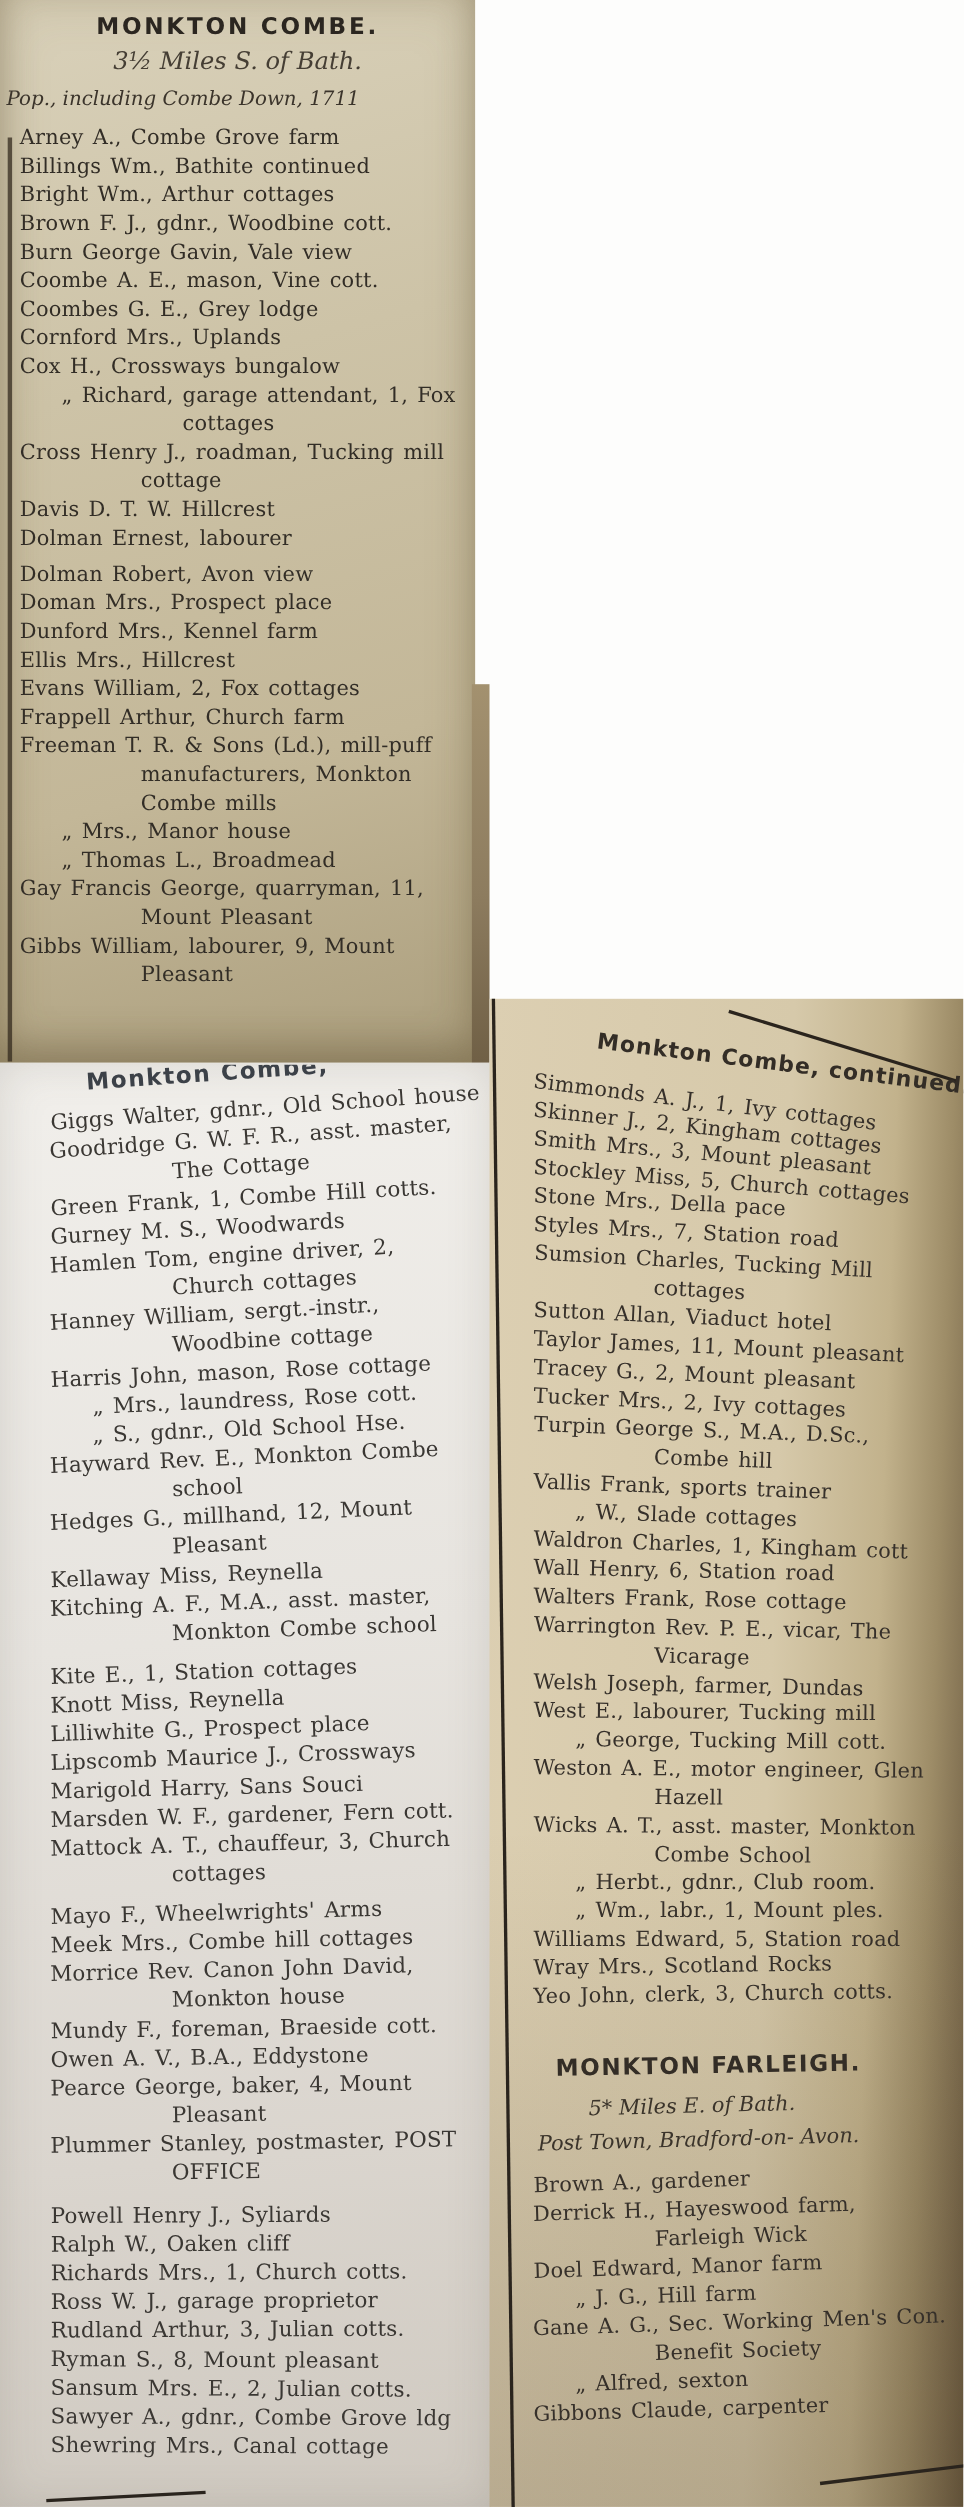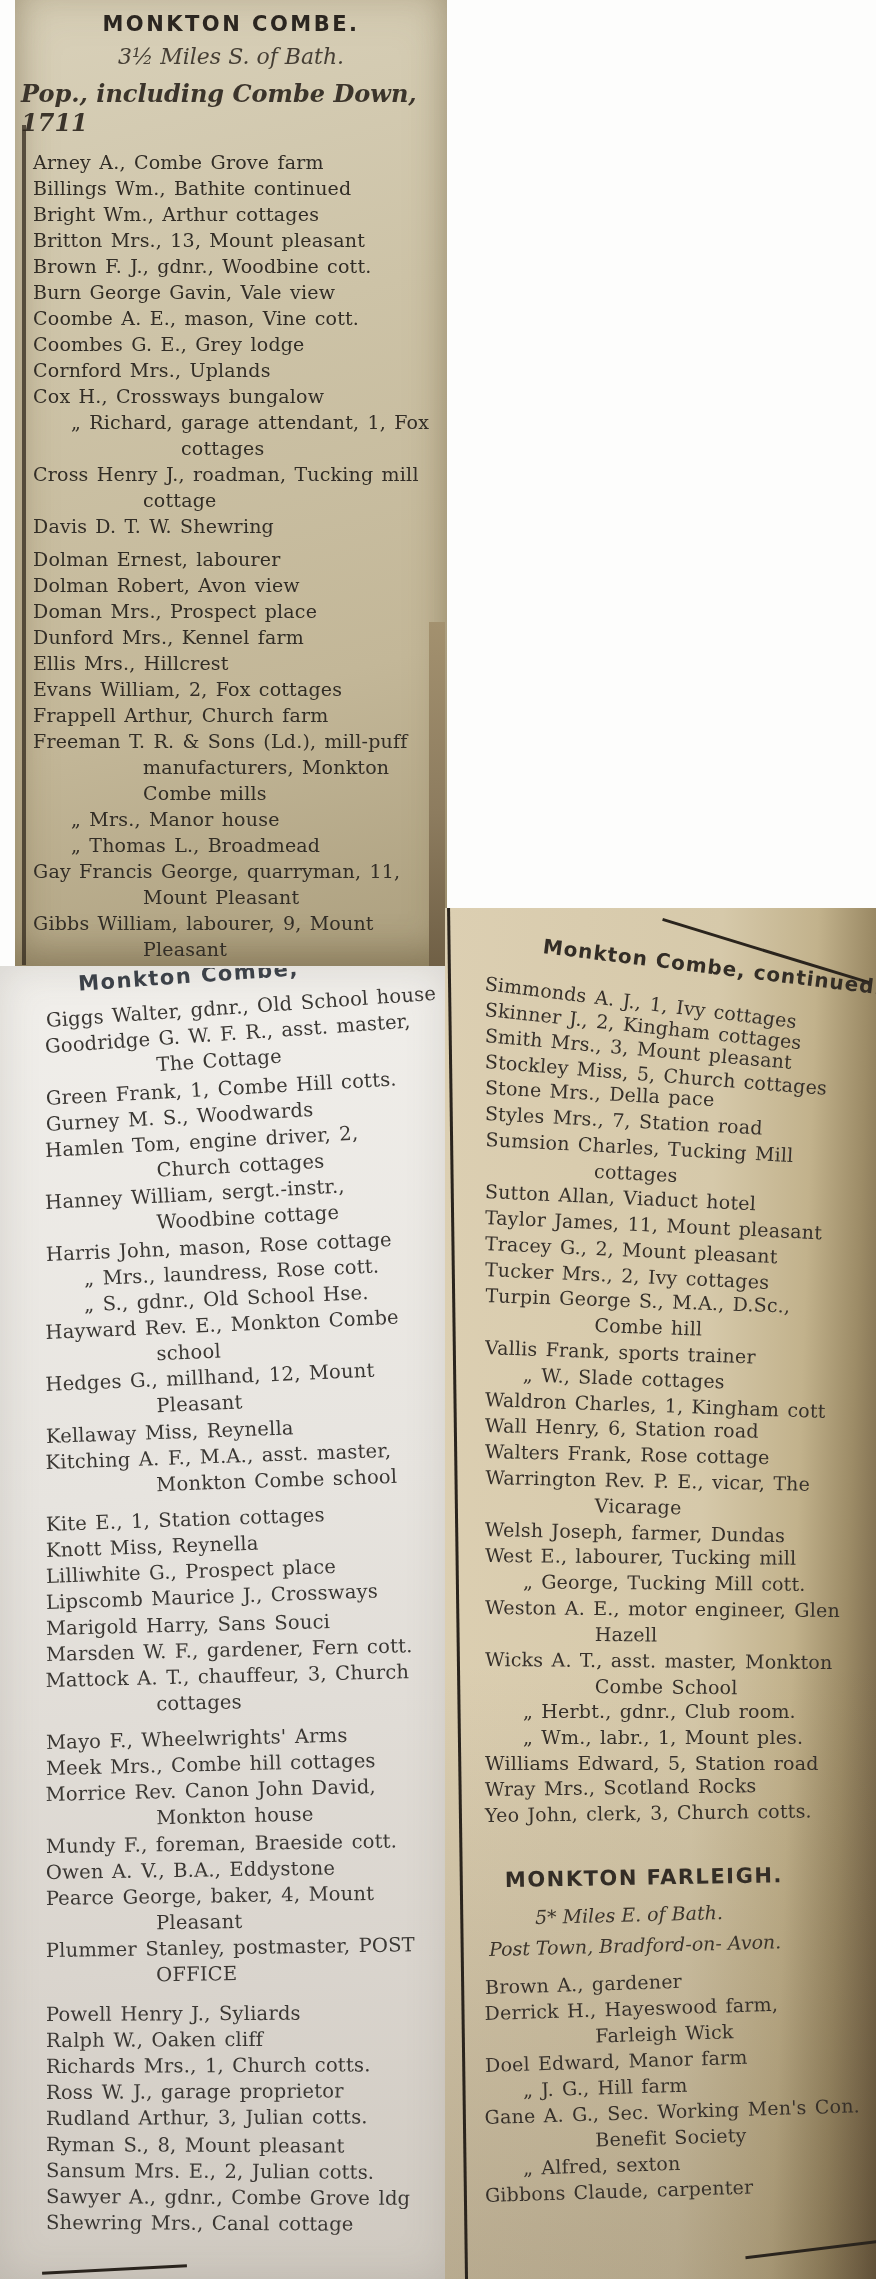--- a/index.html
+++ b/index.html
@@ -10,32 +10,32 @@
   
   .entries{list-style:none;margin:0;padding:0;}
   .entries li{
     padding-left:110px;text-indent:-110px;
     font-size:19px;line-height:26px;letter-spacing:.2px;word-spacing:2px;
   }
   .entries li.ditto{padding-left:148px;}
   .rule{position:absolute;background:#2a241d;}
   
   #s1{
-    position:absolute;left:15px;top:0;width:432px;height:970px;
+    position:absolute;left:0;top:0;width:432px;height:970px;
     background:linear-gradient(165deg,#d9d1ba 0%,#cdc3a7 35%,#c3b798 70%,#ab9e7d 100%);
     box-shadow:inset 0 -20px 32px rgba(90,75,45,.35), inset 0 0 46px rgba(120,100,60,.22);
     color:#322d26;overflow:hidden;
   }
   #s1 .edge{position:absolute;left:7px;top:125px;width:4px;height:840px;background:#332a1e;opacity:.75;}
   #s1 .title{
     margin:12px 0 0;text-align:center;font-family:"DejaVu Sans","Liberation Sans",sans-serif;
     font-weight:700;font-size:21px;letter-spacing:2.5px;color:#2b2620;
   }
   #s1 .subtitle{margin:8px 0 0;text-align:center;font-style:italic;font-size:22px;color:#453e34;}
-  #s1 .pop{margin:10px 0 0 6px;font-style:italic;font-size:24px;color:#3b342b;font-weight:bold;}
+  #s1 .pop{margin:10px 0 0 6px;font-style:italic;font-size:18px;color:#3b342b;}
   #s1 .entries{margin:12px 10px 0 18px;}
   #s1 .entries li:nth-child(14){margin-top:7px;}
   #s1 .entries li:nth-child(26){margin-top:3px;}
   
   #sliver{position:absolute;left:429px;top:622px;width:16px;height:347px;
     background:linear-gradient(180deg,#a3916f 0%,#8d7c5f 55%,#6f5f45 100%);}
   
   #s2{
     position:absolute;left:0;top:966px;width:446px;height:1313px;
     background:linear-gradient(175deg,#f1efeb 0%,#e7e4df 40%,#dad5ce 75%,#cfc9c0 100%);
@@ -107,30 +107,29 @@
 
   <section id="s1">
     <div class="edge"></div>
     <h1 class="title">MONKTON COMBE.</h1>
     <p class="subtitle">3½ Miles S. of Bath.</p>
     <p class="pop">Pop., including Combe Down, 1711</p>
     <ul class="entries">
         <li>Arney A., Combe Grove farm</li>
         <li>Billings Wm., Bathite continued</li>
         <li>Bright Wm., Arthur cottages</li>
-        <li>Britton Mrs., 13, Mount pleasant</li>
         <li>Brown F. J., gdnr., Woodbine cott.</li>
         <li>Burn George Gavin, Vale view</li>
         <li>Coombe A. E., mason, Vine cott.</li>
         <li>Coombes G. E., Grey lodge</li>
         <li>Cornford Mrs., Uplands</li>
         <li>Cox H., Crossways bungalow</li>
         <li class="ditto">„ Richard, garage attendant, 1, Fox cottages</li>
         <li>Cross Henry J., roadman, Tucking mill cottage</li>
-        <li>Davis D. T. W. Shewring</li>
+        <li>Davis D. T. W. Hillcrest</li>
         <li>Dolman Ernest, labourer</li>
         <li>Dolman Robert, Avon view</li>
         <li>Doman Mrs., Prospect place</li>
         <li>Dunford Mrs., Kennel farm</li>
         <li>Ellis Mrs., Hillcrest</li>
         <li>Evans William, 2, Fox cottages</li>
         <li>Frappell Arthur, Church farm</li>
         <li>Freeman T. R. &amp; Sons (Ld.), mill-puff manufacturers, Monkton Combe mills</li>
         <li class="ditto">„ Mrs., Manor house</li>
         <li class="ditto">„ Thomas L., Broadmead</li>

